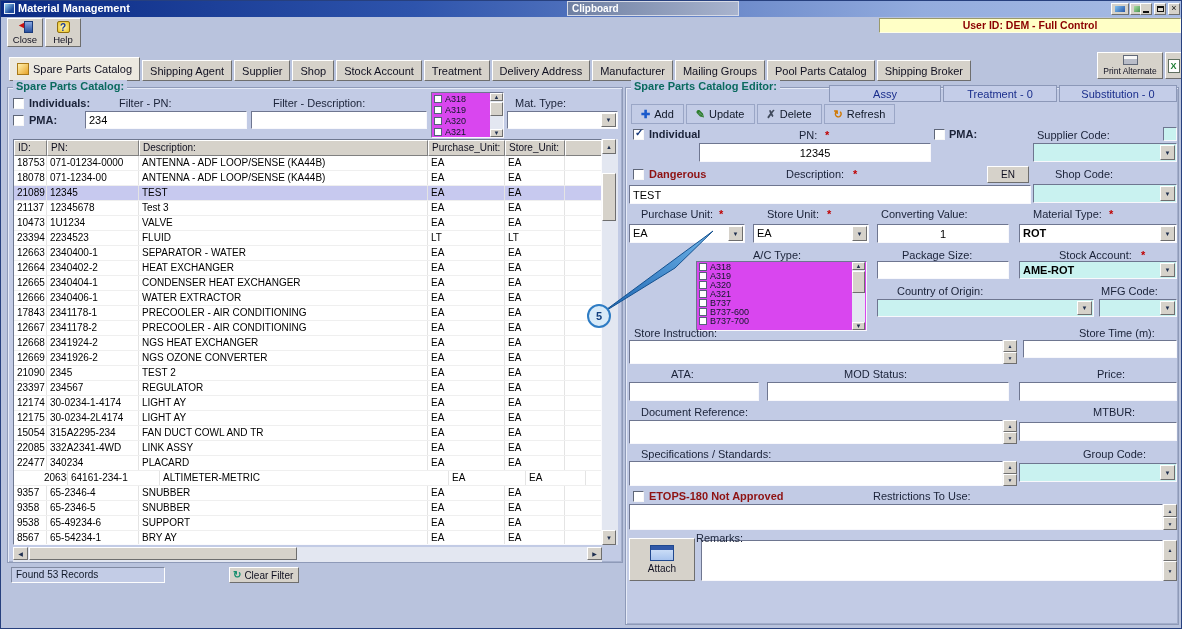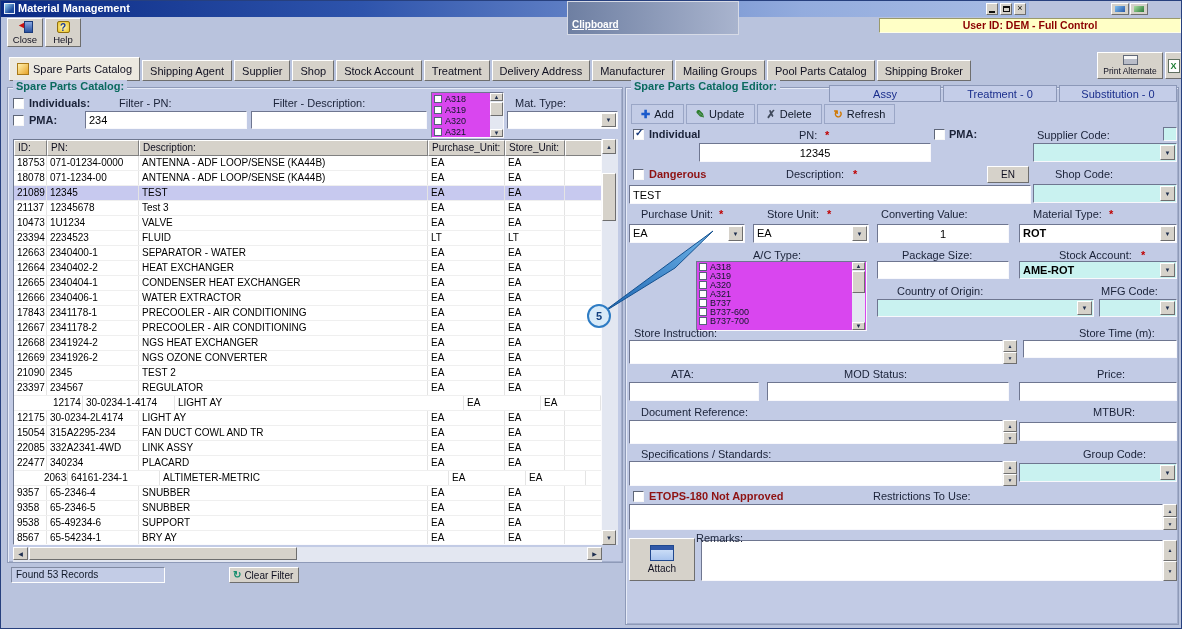--- a/index.html
+++ b/index.html
@@ -1,22 +1,22 @@
 <!DOCTYPE html>
 <html><head>
 <meta charset="utf-8">
 <style>
 *{margin:0;padding:0;box-sizing:border-box;font-family:"Liberation Sans",sans-serif;}
 html,body{width:1182px;height:629px;overflow:hidden;background:#8C9AB8;}
 #app{position:relative;width:1182px;height:629px;background:#B9C3DD;overflow:hidden;border:1px solid #27407E;}
 
-.titlebar{position:absolute;left:0;top:0;width:1028px;height:16px;background:linear-gradient(90deg,#0A2A84,#2E54AC 35%,#93ACDE 78%,#A8BCE4);}
+.titlebar{position:absolute;left:0;top:0;width:1182px;height:16px;background:linear-gradient(90deg,#0A2A84,#2E54AC 35%,#93ACDE 78%,#A8BCE4);}
 .win-icon{position:absolute;left:3px;top:2px;width:11px;height:11px;background:linear-gradient(135deg,#9AD4F0,#1E4CA0 70%);border:1px solid #E8EEF8;}
 .title-text{position:absolute;left:17px;top:1px;font-size:11px;font-weight:bold;color:#fff;white-space:nowrap;}
-.clipboard-bar{position:absolute;left:566px;top:0;width:172px;height:15px;background:linear-gradient(90deg,#6E7FA2,#A9B4CE);border:1px solid #D6DAE6;color:#fff;font-weight:bold;font-size:10px;padding:16px 4px;line-height:13px;text-decoration:underline;}
+.clipboard-bar{position:absolute;left:566px;top:0;width:172px;height:15px;background:linear-gradient(90deg,#6E7FA2,#A9B4CE);border:1px solid #D6DAE6;color:#fff;font-weight:bold;font-size:10px;padding:0 4px;line-height:13px;}
 .minibtn{position:absolute;top:2px;width:18px;height:12px;background:#D6D2CA;border:1px solid;border-color:#fff #6E6E6E #6E6E6E #fff;}
 .minibtn>span{position:absolute;left:3px;top:2px;width:10px;height:6px;}
 .win-controls{position:absolute;right:3px;top:2px;display:flex;gap:2px;}
 .wbtn{width:12px;height:12px;background:#D6D2CA;border:1px solid;border-color:#fff #6E6E6E #6E6E6E #fff;font-size:9px;line-height:9px;text-align:center;color:#101010;}
 .minglyph{display:block;margin:7px auto 0;width:6px;border-bottom:2px solid #101010;}
 .maxglyph{display:block;margin:2px auto 0;width:7px;height:6px;border:1px solid #101010;border-top-width:2px;}
 
 .bigbtn{position:absolute;width:36px;height:29px;background:#D6D2CA;border:1px solid;border-color:#fff #6E6E6E #6E6E6E #fff;display:flex;flex-direction:column;align-items:center;justify-content:center;font-size:9.5px;gap:1px;color:#101020;}
 .close-ic{position:relative;width:16px;height:12px;}
 .close-ic .pane{position:absolute;right:0;top:0;width:9px;height:12px;background:linear-gradient(#88A8E0,#2850A0);border:1px solid #1A3A7A;}
@@ -343,21 +343,21 @@
         </div>
         <div class="gr">
           <div class="c" style="width: 33px;">23397</div>
           <div class="c" style="width: 92px;">234567</div>
           <div class="c" style="width: 289px;">REGULATOR</div>
           <div class="c" style="width: 77px;">EA</div>
           <div class="c" style="width: 60px;">EA</div>
           <div class="c" style="width: 38px;"></div>
         </div>
         <div class="gr">
-          <div class="c" style="width: 33px; margin-left: 36px;">12174</div>
+          <div class="c" style="width: 33px;">12174</div>
           <div class="c" style="width: 92px;">30-0234-1-4174</div>
           <div class="c" style="width: 289px;">LIGHT AY</div>
           <div class="c" style="width: 77px;">EA</div>
           <div class="c" style="width: 60px;">EA</div>
           <div class="c" style="width: 38px;"></div>
         </div>
         <div class="gr">
           <div class="c" style="width: 33px;">12175</div>
           <div class="c" style="width: 92px;">30-0234-2L4174</div>
           <div class="c" style="width: 289px;">LIGHT AY</div>

